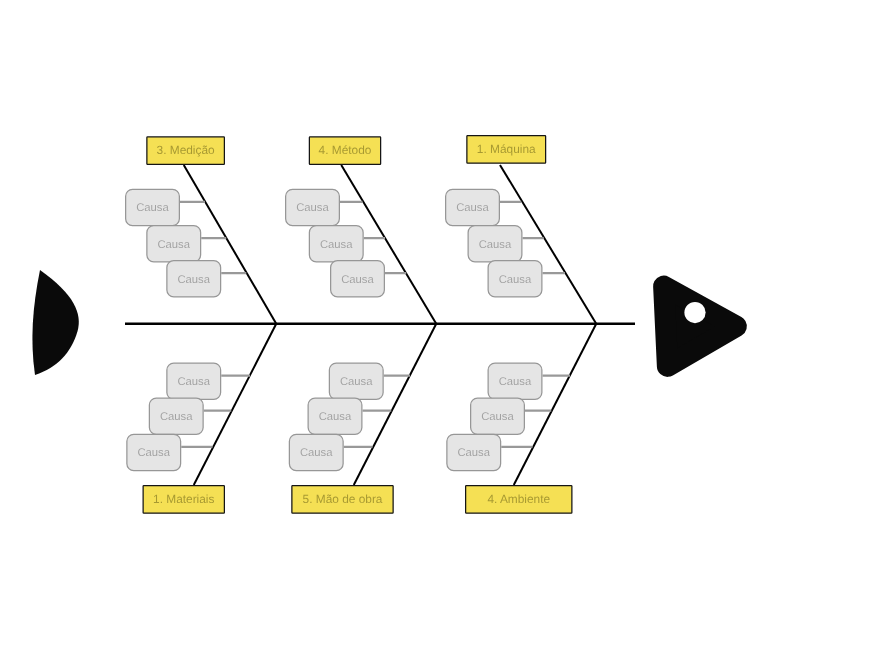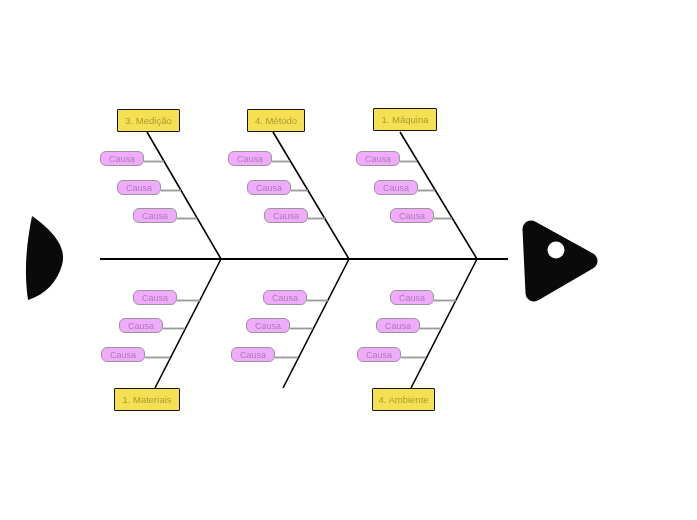--- a/index.html
+++ b/index.html
@@ -19,22 +19,22 @@
     border-radius:1px;
     color:rgba(60,55,0,0.42);
     font-size:9.5px;
     display:flex;align-items:center;justify-content:center;
     box-sizing:border-box;
     padding:0 4px;
     white-space:nowrap;
   }
   .cause{
     position:absolute;
-    width:44px;height:15px;
-    background:#f0abfc;
+    width:44px;height:30px;
+    background:#e5e5e5;
     border:1.5px solid #979797;
     border-radius:6px;
     color:rgba(0,0,0,0.30);
     font-size:9px;
     display:flex;align-items:center;justify-content:center;
     box-sizing:border-box;
     white-space:nowrap;
   }
   .problem-label{
     position:absolute;
@@ -92,21 +92,22 @@
 
     <polygon points="531,229 534,293 589,261" fill="#0a0a0a" stroke="#0a0a0a" stroke-width="17" stroke-linejoin="round"></polygon>
     <circle cx="556" cy="250" r="8.5" fill="#ffffff"></circle>
   </svg>
 
   <div class="cat" style="left:117px;top:109px;width:63px;">3. Medição</div>
   <div class="cat" style="left:247px;top:109px;width:58px;">4. Método</div>
   <div class="cat" style="left:373px;top:108px;width:64px;">1. Máquina</div>
 
   <div class="cat" style="left:114px;top:388px;width:66px;">1. Materiais</div>
-  <div class="cat" style="left:372px;top:388px;width:63px;">4. Ambiente</div>
+  <div class="cat" style="left:233px;top:388px;width:82px;">5. Mão de obra</div>
+  <div class="cat" style="left:372px;top:388px;width:86px;">4. Ambiente</div>
 
   <div class="cause" style="left:100px;top:151px;">Causa</div>
   <div class="cause" style="left:117px;top:180px;">Causa</div>
   <div class="cause" style="left:133px;top:208px;">Causa</div>
 
   <div class="cause" style="left:228px;top:151px;">Causa</div>
   <div class="cause" style="left:247px;top:180px;">Causa</div>
   <div class="cause" style="left:264px;top:208px;">Causa</div>
 
   <div class="cause" style="left:356px;top:151px;">Causa</div>

